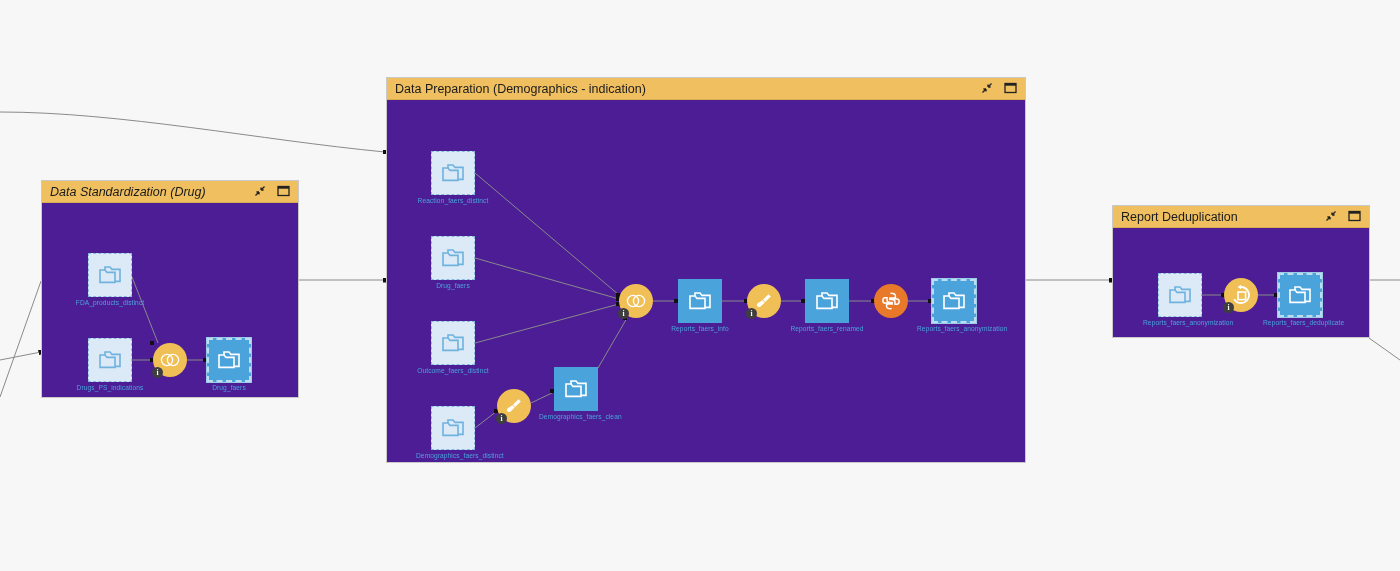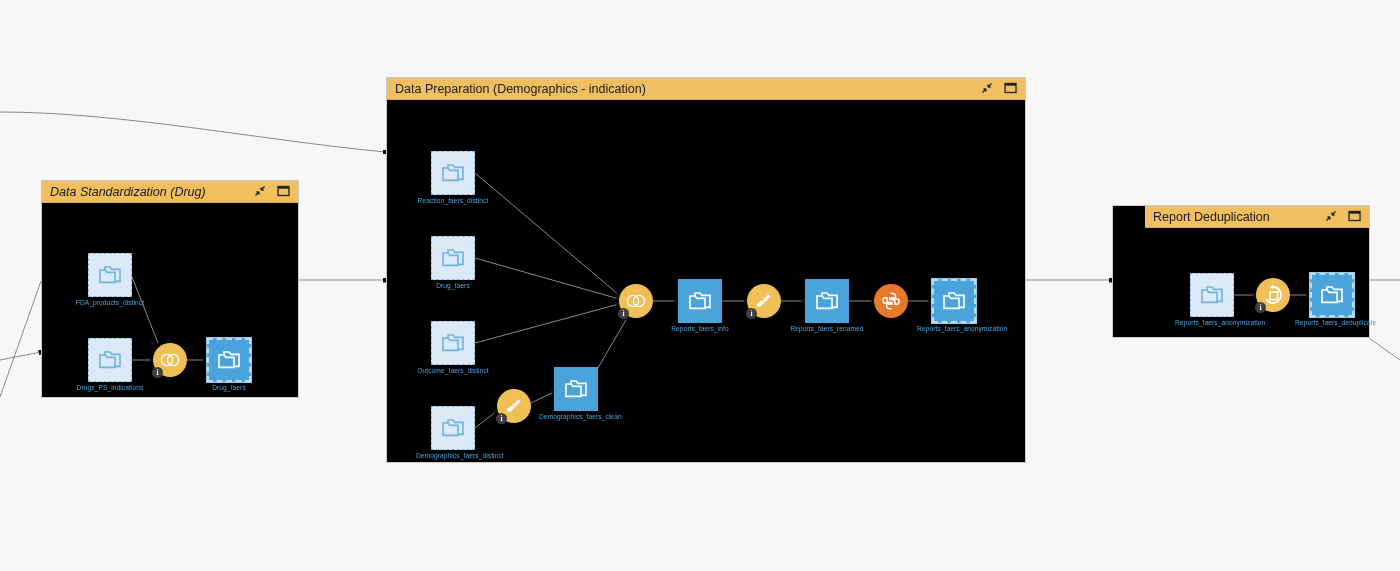--- a/index.html
+++ b/index.html
@@ -9,21 +9,21 @@
     font-family:"Liberation Sans", sans-serif;
     overflow:hidden;
     position:relative;
   }
   #canvas{position:absolute;left:0;top:0;width:1400px;height:571px;}
   #edges{position:absolute;left:0;top:0;width:1400px;height:571px;pointer-events:none;}
 
   
   .panel{
     position:absolute;
-    background:#000000;
+    background:#4c1d95;
     border:1px solid #c9c9c9;
     box-sizing:border-box;
   }
   .panel-header{
     height:22px;
     background:#efbf60;
     border-bottom:1px solid #d9ab50;
     display:flex;align-items:center;
     padding:0 8px;
     box-sizing:border-box;
@@ -367,21 +367,21 @@
           <svg width="26" height="22" viewBox="0 0 26 22">
               <path d="M8,3 h5 l2,2.4 h8 v12 h-15 z" fill="none" stroke="#fff" stroke-width="1.6"></path>
               <path d="M3,6 h5 l2,2.4 h8 v10 h-15 z" fill="#4ba3dc" stroke="#fff" stroke-width="1.6"></path>
             </svg>
         </div>
         <div class="label wrap">Reports_faers_anonymization</div>
       </div>
     </div>
   </div>
 
-  <div class="panel" id="panel-2" style="left: 1112px; top: 205px; width: 258px; height: 133px; padding-left: 32px;">
+  <div class="panel" id="panel-2" style="left: 1112px; top: 205px; width: 258px; height: 133px;">
     <div class="panel-header" style="background: rgb(239, 191, 96);">
       <span class="panel-title">Report Deduplication</span>
       <span class="panel-btns">
         <span>
           <svg width="12" height="12" viewBox="0 0 12 12">
               <path d="M10.5,1.5 L7,5 M7,5 L9.6,5 M7,5 L7,2.4" stroke="#222" stroke-width="1.3" fill="none"></path>
               <path d="M1.5,10.5 L5,7 M5,7 L2.4,7 M5,7 L5,9.6" stroke="#222" stroke-width="1.3" fill="none"></path>
             </svg>
         </span>
         <span>

